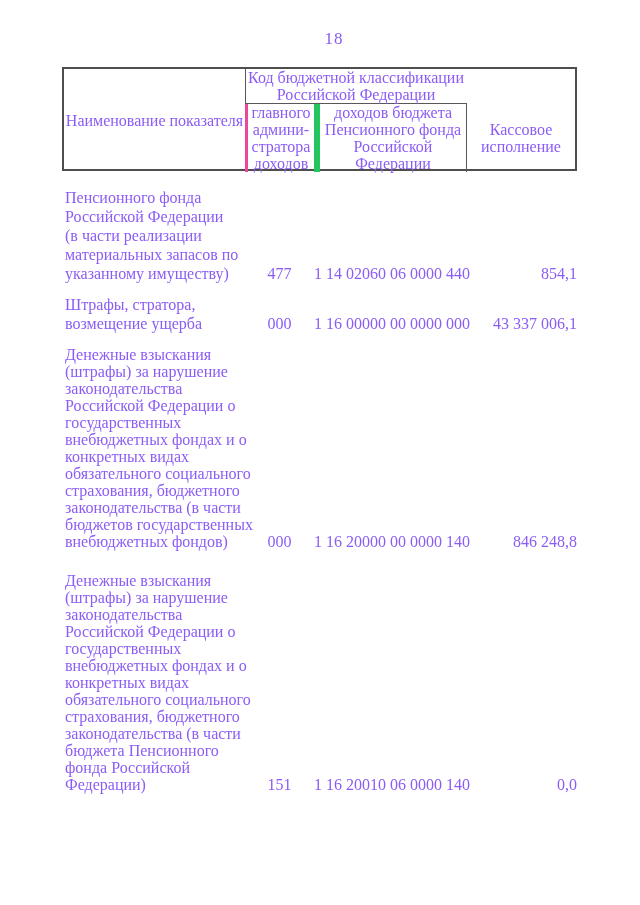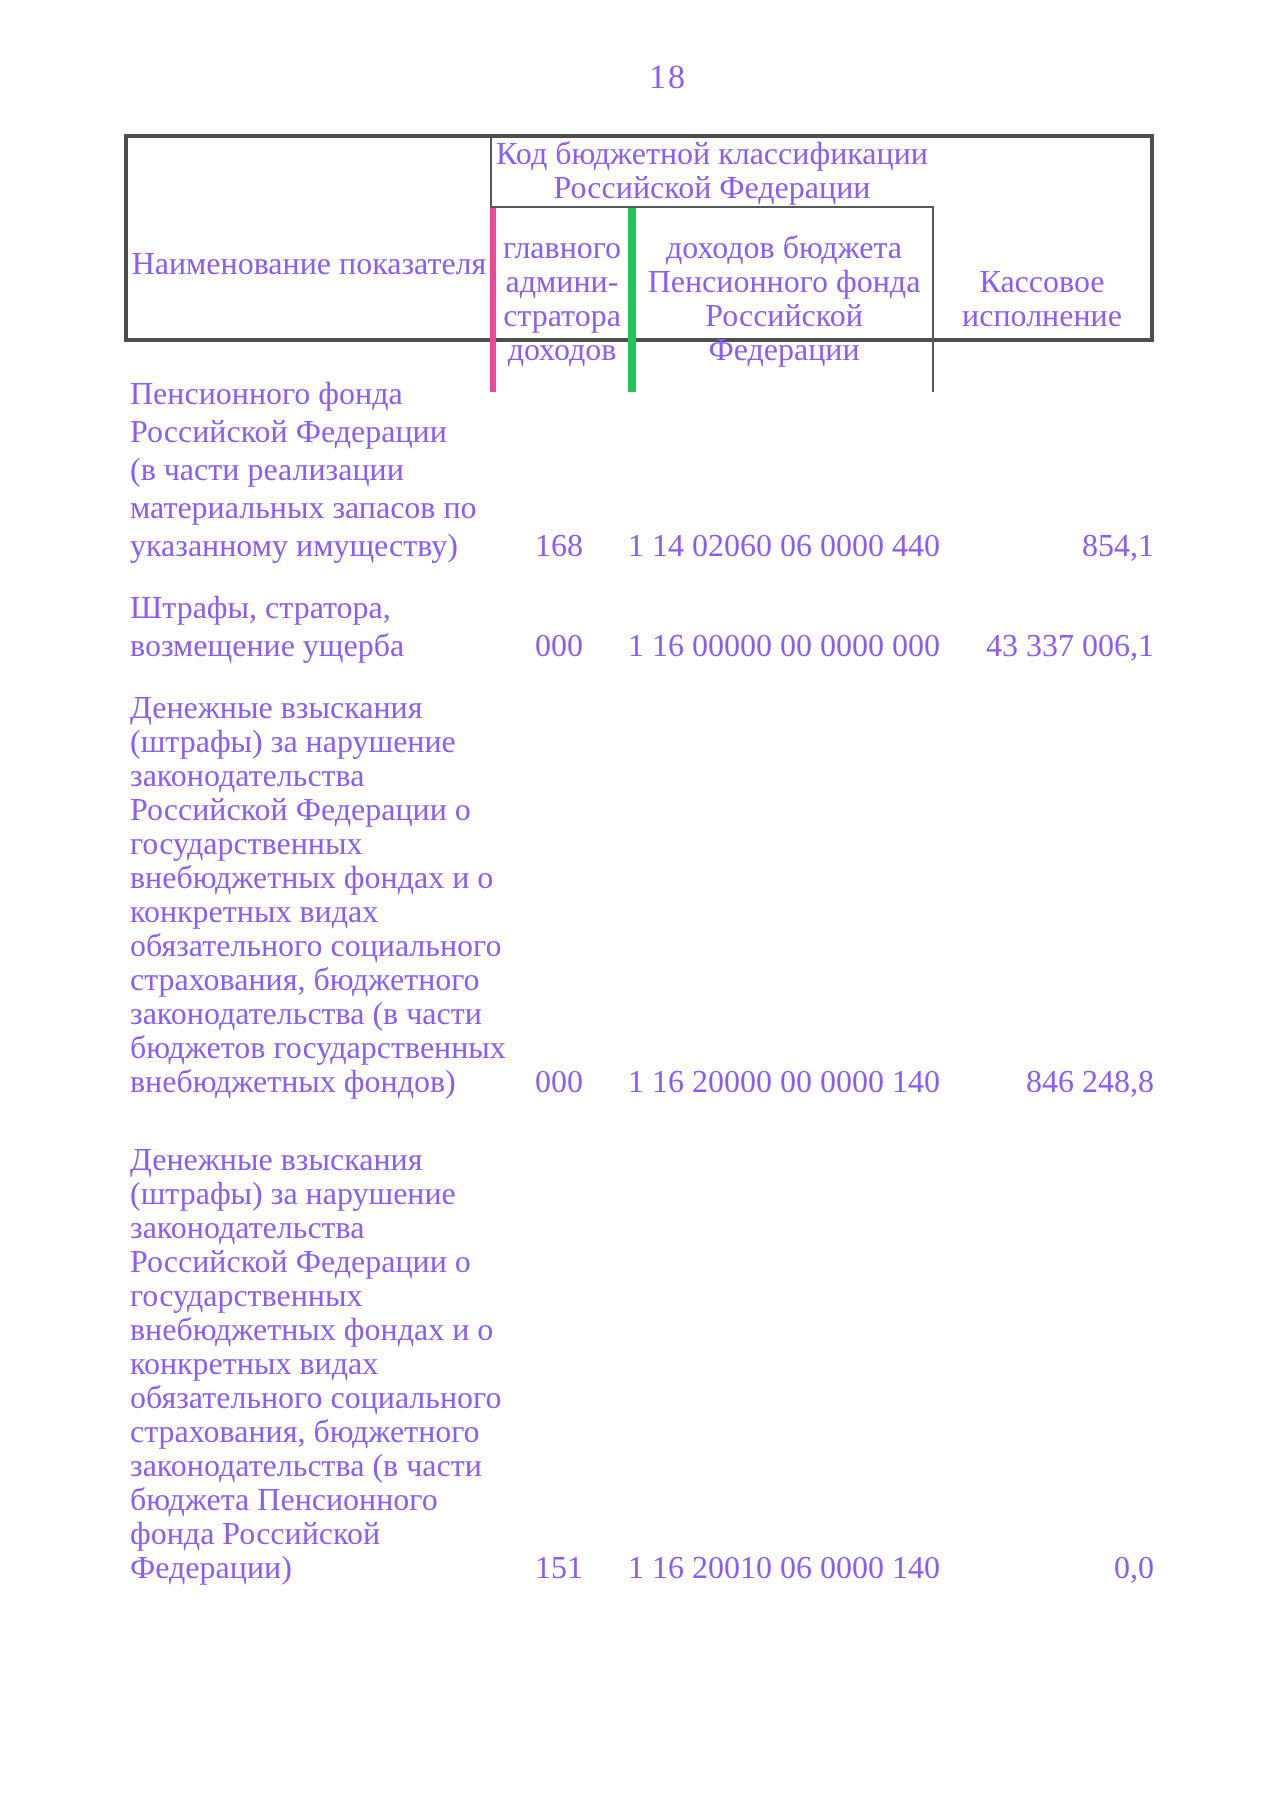--- a/index.html
+++ b/index.html
@@ -40,26 +40,26 @@
     font-size: 16px;
     line-height: 17px;
     text-align: center;
   }
   .hc {
     display: flex;
     align-items: center;
     justify-content: center;
     white-space: pre-line;
     box-sizing: border-box;
-    padding: 12px 1px;
+    padding: 0 1px;
   }
   .hc-name  { grid-area: name; }
   .hc-grp   { grid-area: grp;  border-left: 1px solid #585858; border-bottom: 1px solid #585858; }
   .hc-admin { grid-area: admin; border-left: 3px solid #ec4899; }
-  .hc-kbk   { grid-area: kbk;  border-left: 4px solid #22c55e; }
+  .hc-kbk   { grid-area: kbk;  border-left: 6px solid #22c55e; }
   .hc-cash  { grid-area: cash; border-left: 1px solid #585858; margin-top: 34px; }
   
   .tbl-body {
     position: absolute;
     left: 62px;
     top: 171px;
     width: 515px;
     font-size: 16px;
   }
   .row {
@@ -99,21 +99,21 @@
   </div>
 
   <div class="tbl-body">
 
     <div class="row r1">
       <div class="cell-name">Пенсионного фонда
 Российской Федерации
 (в части реализации
 материальных запасов по
 указанному имуществу)</div>
-      <div class="cell-admin">168</div>
+      <div class="cell-admin">477</div>
       <div class="cell-kbk">1 14 02060 06 0000 440</div>
       <div class="cell-cash">854,1</div>
     </div>
 
     <div class="row r2">
       <div class="cell-name">Штрафы, стратора,
 возмещение ущерба</div>
       <div class="cell-admin">000</div>
       <div class="cell-kbk">1 16 00000 00 0000 000</div>
       <div class="cell-cash">43 337 006,1</div>

